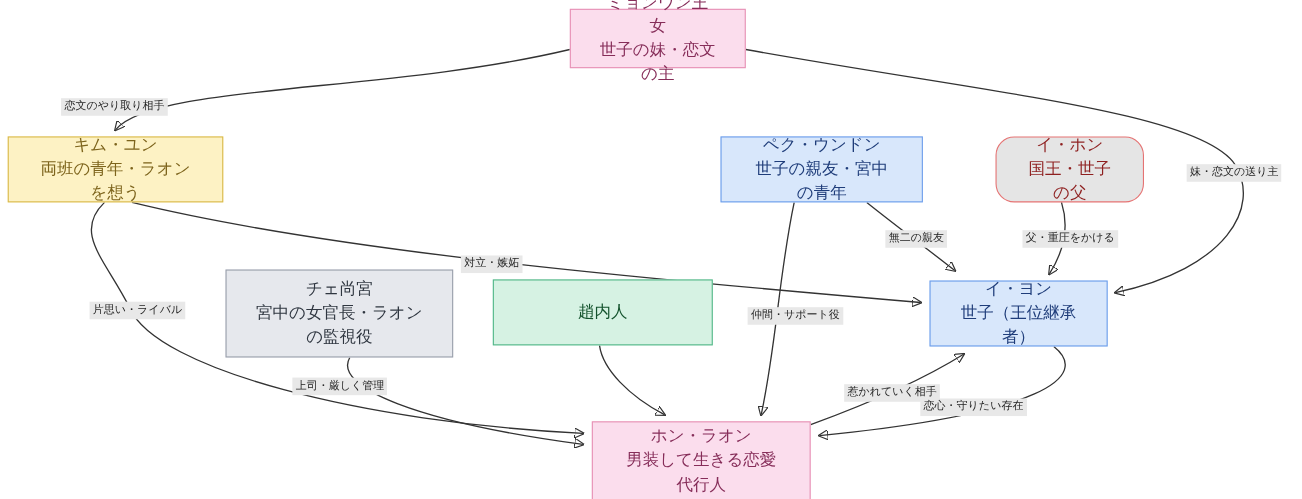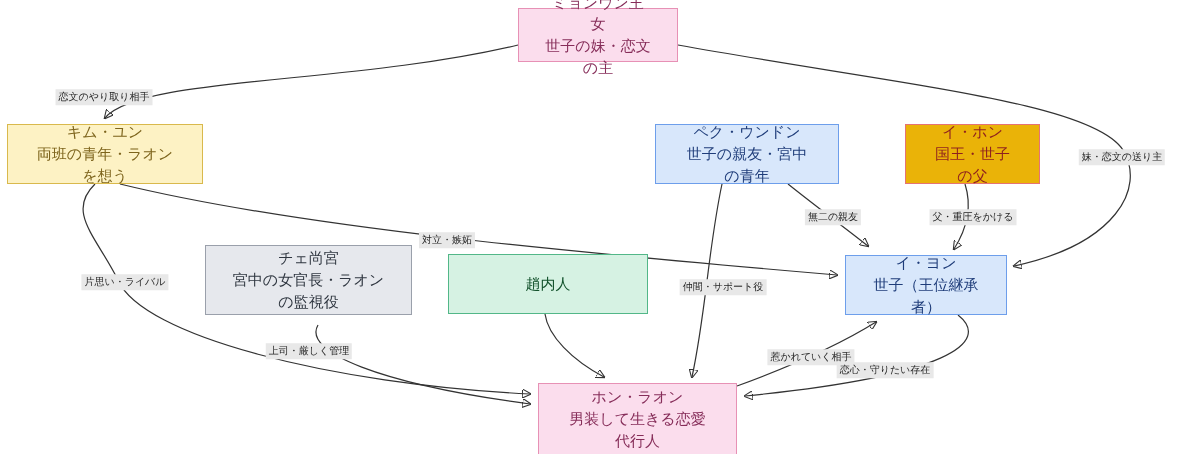--- a/index.html
+++ b/index.html
@@ -18,21 +18,21 @@
     display:flex;flex-direction:column;align-items:center;justify-content:center;
     text-align:center;
     font-size:15px;line-height:1.45;
     border:1px solid;
     padding:4px 26px;
   }
   .node .node-name{font-weight:400;}
   .pink  {background:#fbdded;border-color:#e791b5;color:#862d59;}
   .yellow{background:#fdf2c4;border-color:#d9b94c;color:#7d641c;}
   .blue  {background:#d8e7fb;border-color:#6d9eeb;color:#1f3d7a;}
-  .red   {background:#eab308;border-color:#e57373;color:#8e1f1f;}
+  .red   {background:#e5e5e5;border-color:#e57373;color:#8e1f1f;border-radius:17px;}
   .gray  {background:#e6e8ed;border-color:#9aa0ab;color:#2f3640;}
   .green {background:#d6f2e3;border-color:#52b788;color:#14532d;}
   .edge-label{
     position:absolute;
     transform:translate(-50%,-50%);
     background:#e8e8e8;
     color:#1f1f1f;
     font-size:10px;
     line-height:1.35;
     padding:1px 3px;
@@ -76,21 +76,21 @@
   <div class="node blue" style="left:655px;top:124px;width:184px;height:60px">
     <div class="node-name">ペク・ウンドン</div>
     <div class="node-desc">世子の親友・宮中の青年</div>
   </div>
 
   <div class="node red" style="left:905px;top:124px;width:135px;height:60px">
     <div class="node-name">イ・ホン</div>
     <div class="node-desc">国王・世子の父</div>
   </div>
 
-  <div class="node gray" style="left:205px;top:245px;width:207px;height:70px">
+  <div class="node gray" style="left:205px;top:245px;width:207px;height:80px">
     <div class="node-name">チェ尚宮</div>
     <div class="node-desc">宮中の女官長・ラオンの監視役</div>
   </div>
 
   <div class="node green" style="left:448px;top:254px;width:200px;height:60px">
     <div class="node-name">趙内人</div>
   </div>
 
   <div class="node blue" style="left:845px;top:255px;width:162px;height:60px">
     <div class="node-name">イ・ヨン</div>

